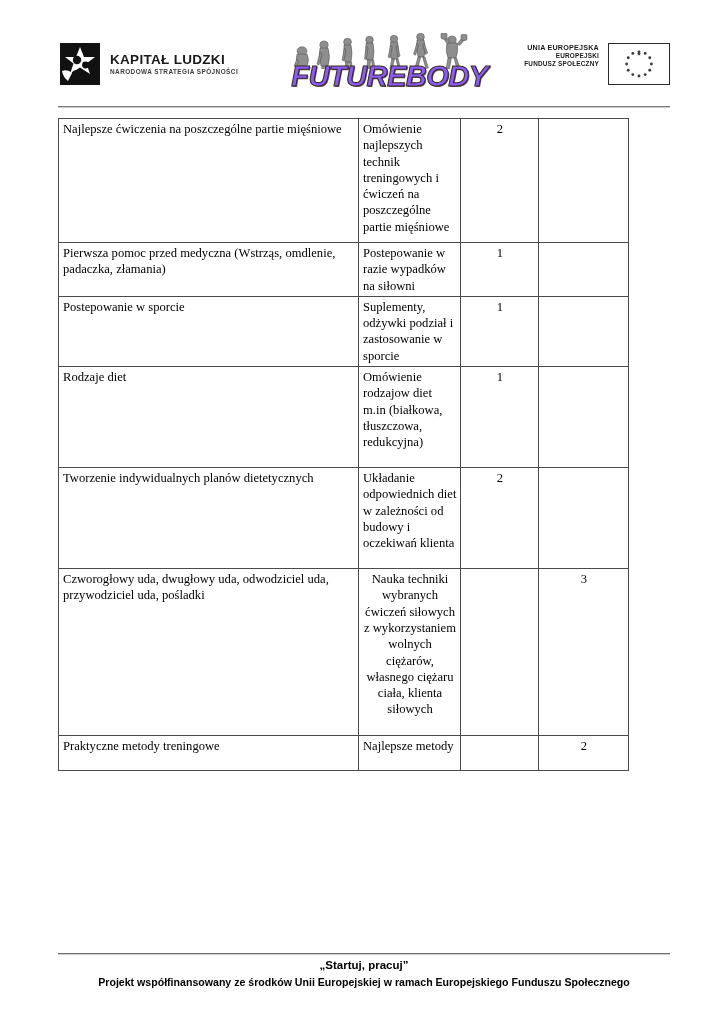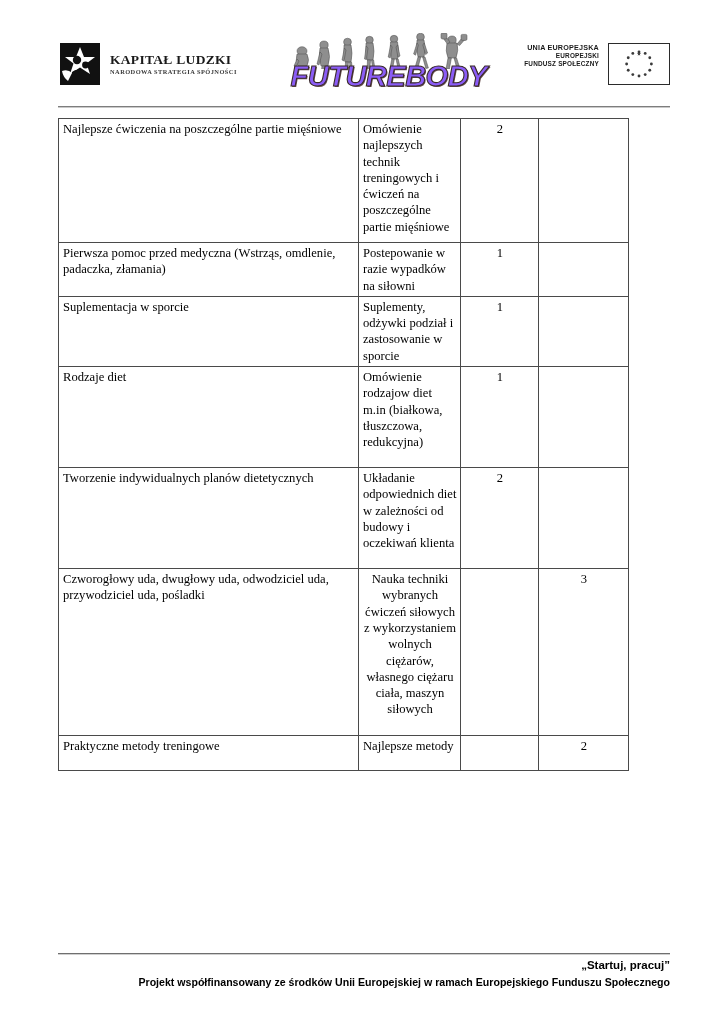--- a/index.html
+++ b/index.html
@@ -37,21 +37,21 @@
     align-items: center;
     gap: 8px;
   }
   .kl-mark {
     width: 44px; height: 46px;
     position: relative;
     flex: none;
   }
   .kl-text {
     line-height: 1.05;
-    font-family: Liberation Serif, serif;
+    font-family: Liberation Sans, sans-serif;
   }
   .kl-title {
     font-size: 13.5px;
     font-weight: bold;
     letter-spacing: 0.3px;
     color: #1a1a1a;
   }
   .kl-sub {
     font-size: 6.4px;
     font-weight: bold;
@@ -153,21 +153,21 @@
   .foot-rule {
     position: absolute;
     left: 58px; top: 953px;
     width: 612px; height: 2px;
     background: linear-gradient(to bottom, #6f6f6f 0 1px, #cfcfcf 1px 2px);
   }
   .footer {
     position: absolute;
     left: 58px; top: 958px;
     width: 612px;
-    text-align: right;
+    text-align: center;
     font-family: "Liberation Sans", sans-serif;
     color: #000;
   }
   .foot-l1 {
     font-size: 11.5px;
     font-weight: bold;
     line-height: 1.35;
   }
   .foot-l2 {
     font-size: 10.6px;
@@ -316,40 +316,40 @@
             <td class="num">2</td>
             <td class="num"></td>
           </tr>
           <tr style="height: 51px;">
             <td class="desc">Pierwsza pomoc przed medyczna (Wstrząs, omdlenie, padaczka, złamania)</td>
             <td class="scope">Postepowanie w razie wypadków na siłowni</td>
             <td class="num">1</td>
             <td class="num"></td>
           </tr>
           <tr style="height: 68px;">
-            <td class="desc">Suplementacja w sporcie</td>
+            <td class="desc">Postepowanie w sporcie</td>
             <td class="scope">Suplementy, odżywki podział i zastosowanie w sporcie</td>
             <td class="num">1</td>
             <td class="num"></td>
           </tr>
           <tr style="height: 101px; margin-left: 48px;">
             <td class="desc">Rodzaje diet</td>
             <td class="scope">Omówienie rodzajow diet m.in (białkowa, tłuszczowa, redukcyjna)</td>
             <td class="num">1</td>
             <td class="num"></td>
           </tr>
           <tr style="height: 101px;">
             <td class="desc">Tworzenie indywidualnych planów dietetycznych</td>
             <td class="scope">Układanie odpowiednich diet w zależności od budowy i oczekiwań klienta</td>
             <td class="num">2</td>
             <td class="num"></td>
           </tr>
           <tr style="height: 167px;">
             <td class="desc">Czworogłowy uda, dwugłowy uda, odwodziciel uda, przywodziciel uda, pośladki</td>
-            <td class="scope ctr">Nauka techniki wybranych ćwiczeń siłowych z wykorzystaniem wolnych ciężarów, własnego ciężaru ciała, maszyn siłowych</td>
+            <td class="scope ctr">Nauka techniki wybranych ćwiczeń siłowych z wykorzystaniem wolnych ciężarów, własnego ciężaru ciała, klienta siłowych</td>
             <td class="num"></td>
             <td class="num">3</td>
           </tr>
           <tr style="height: 35px;">
             <td class="desc">Praktyczne metody treningowe</td>
             <td class="scope">Najlepsze metody</td>
             <td class="num"></td>
             <td class="num">2</td>
           </tr>
         </tbody>

